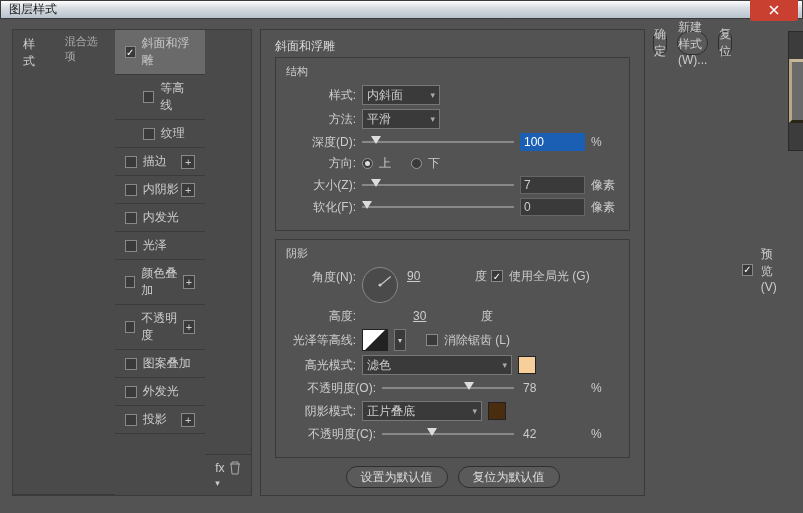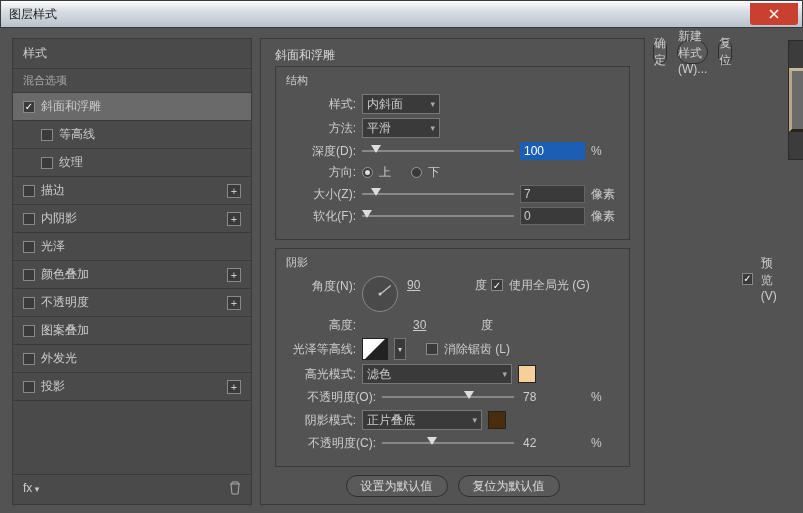--- a/index.html
+++ b/index.html
@@ -1,21 +1,21 @@
 <!DOCTYPE html>
 <html><head>
 <meta charset="utf-8">
 <style>
 *{box-sizing:border-box;margin:0;padding:0;font-family:"Microsoft YaHei",sans-serif;font-size:12px;color:#ccc}
 body{background:#535353;width:803px;height:513px;overflow:hidden}
-.titlebar{height:28px;background:linear-gradient(#fdfdfd,#d8dde3 40%,#b8c2cc);display:flex;align-items:center;justify-content:space-between;border:1px solid #3a3a3a}
+.titlebar{height:19px;background:linear-gradient(#fdfdfd,#d8dde3 40%,#b8c2cc);display:flex;align-items:center;justify-content:space-between;border:1px solid #3a3a3a}
 .titlebar .title{padding-left:8px;color:#222;font-size:12px}
 .titlebar .close{width:48px;height:22px;background:#c94030;color:#fff;display:flex;align-items:center;justify-content:center;margin-right:4px;border-radius:0 0 3px 3px;cursor:pointer}
 .dlg{background:#535353;padding:10px 12px 8px 12px;height:485px;display:flex;gap:8px}
-.col-left{width:240px;border:1px solid #3a3a3a;background:#4a4a4a;display:flex;flex-direction:column}
+.col-left{width:240px;border:1px solid #3a3a3a;background:#4a4a4a;display:flex;flex-direction:row}
 .col-left .hdr{padding:6px 10px;border-bottom:1px solid #3a3a3a}
 .col-left .sub{padding:4px 10px;border-bottom:1px solid #3a3a3a;font-size:11px;color:#aaa}
 .style-row{display:flex;align-items:center;justify-content:space-between;padding:5px 10px;border-bottom:1px solid #3a3a3a;cursor:pointer}
 .style-row.sel{background:#6a6a6a}
 .style-row .lbl{display:flex;align-items:center;gap:6px}
 .style-row.indent .lbl{padding-left:18px}
 .ck{width:12px;height:12px;border:1px solid #888;background:#3a3a3a;display:inline-flex;align-items:center;justify-content:center;font-size:10px;color:#fff}
 .ck.on::after{content:"✓"}
 .plus{width:14px;height:14px;border:1px solid #888;background:#3a3a3a;display:flex;align-items:center;justify-content:center;font-size:11px;color:#ccc}
 .footer-left{margin-top:auto;display:flex;justify-content:space-between;padding:6px 10px;border-top:1px solid #3a3a3a}
@@ -95,20 +95,26 @@
         <div class="style-row">
           <span class="lbl">
             <span class="ck"></span>
             <span>内阴影</span>
           </span>
           <span class="plus">+</span>
         </div>
         <div class="style-row">
           <span class="lbl">
             <span class="ck"></span>
+            <span>内发光</span>
+          </span>
+        </div>
+        <div class="style-row">
+          <span class="lbl">
+            <span class="ck"></span>
             <span>光泽</span>
           </span>
         </div>
         <div class="style-row">
           <span class="lbl">
             <span class="ck"></span>
             <span>颜色叠加</span>
           </span>
           <span class="plus">+</span>
         </div>

